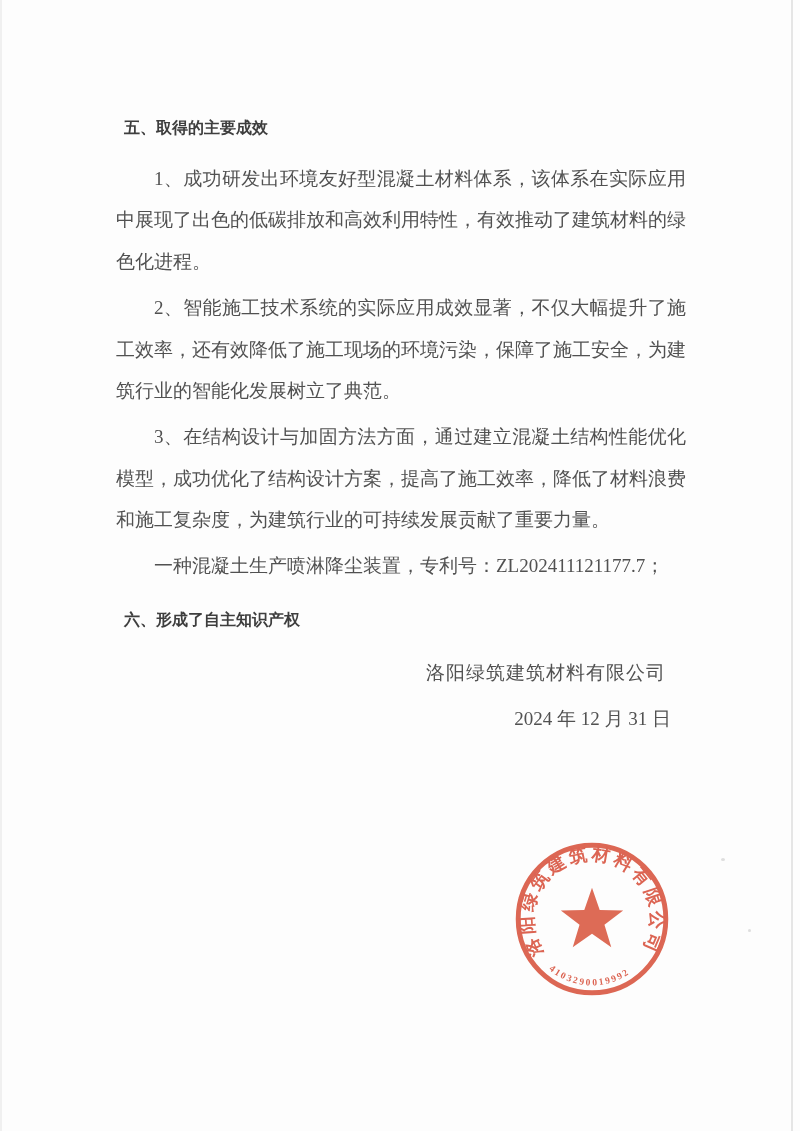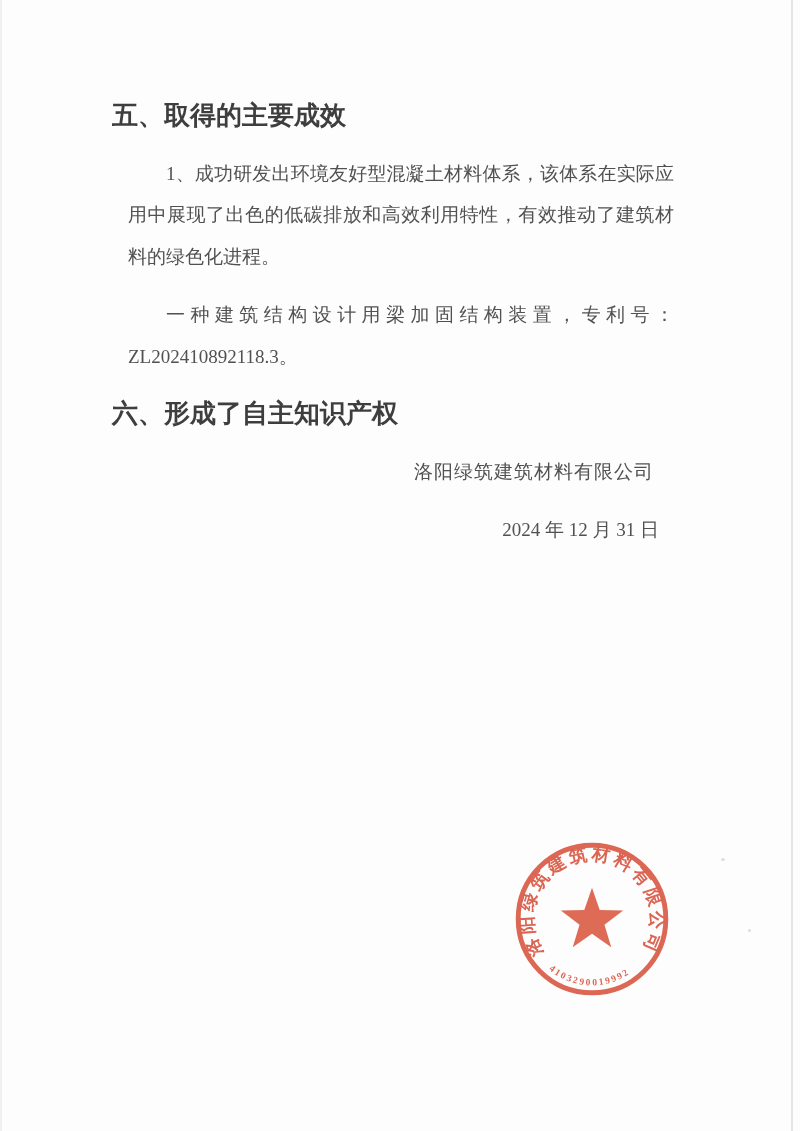--- a/index.html
+++ b/index.html
@@ -18,28 +18,28 @@
     position:absolute; right:7px; top:0; width:2px; height:100%;
     background:#d9d9d9; opacity:.65;
   }
   .content {
     position:absolute; left:112px; top:95px; width:578px;
     font-size:19px; line-height:41.7px;
     color:#515151;
     text-align:justify;
   }
   .content h2 {
-    margin:0;
+    margin:12px;
     font-family:"Liberation Sans","DejaVu Sans",sans-serif;
-    font-size:26px; font-weight:700; line-height:41.7px;
+    font-size:16px; font-weight:700; line-height:41.7px;
     color:#3e3e3e;
     text-align:left;
   }
   .content h2.first { margin-bottom:9px; }
-  .content p { margin:16px; }
+  .content p { margin:4px; }
   .indent { text-indent:2em; }
   .sig-company {
     text-align:right; padding-right:20px;
     letter-spacing:1px;
   }
   .sig-date {
     text-align:right; padding-right:15px;
   }
   .seal {
     position:absolute; left:510px; top:837px;
@@ -60,22 +60,24 @@
 
   <div class="edge-left"></div>
   <div class="edge-right"></div>
   <div class="speck speck1"></div>
   <div class="speck speck2"></div>
 
   <div class="content">
     <h2 class="first">五、取得的主要成效</h2>
 
     <p class="indent">1、成功研发出环境友好型混凝土材料体系，该体系在实际应用中展现了出色的低碳排放和高效利用特性，有效推动了建筑材料的绿色化进程。</p>
+    <p class="indent">2、智能施工技术系统的实际应用成效显著，不仅大幅提升了施工效率，还有效降低了施工现场的环境污染，保障了施工安全，为建筑行业的智能化发展树立了典范。</p>
+    <p class="indent">3、在结构设计与加固方法方面，通过建立混凝土结构性能优化模型，成功优化了结构设计方案，提高了施工效率，降低了材料浪费和施工复杂度，为建筑行业的可持续发展贡献了重要力量。</p>
 
-    <p class="indent">一种建筑结构设计用梁加固结构装置，专利号：ZL202410892118.3。</p>
+    <p class="indent">一种混凝土生产喷淋降尘装置，专利号：ZL202411121177.7；</p>
 
     <h2>六、形成了自主知识产权</h2>
 
     <p class="sig-company">洛阳绿筑建筑材料有限公司</p>
     <p class="sig-date">2024 年 12 月 31 日</p>
   </div>
 
   <svg class="seal" width="164" height="164" viewBox="0 0 200 200">
     <defs>
       <path id="sealTopArc" d="M 41.0,141.3 A 72,72 0 1 1 159.0,141.3" fill="none"></path>

